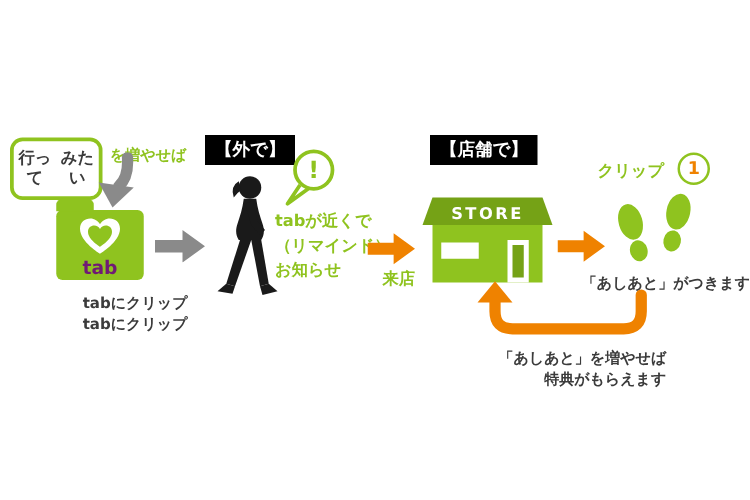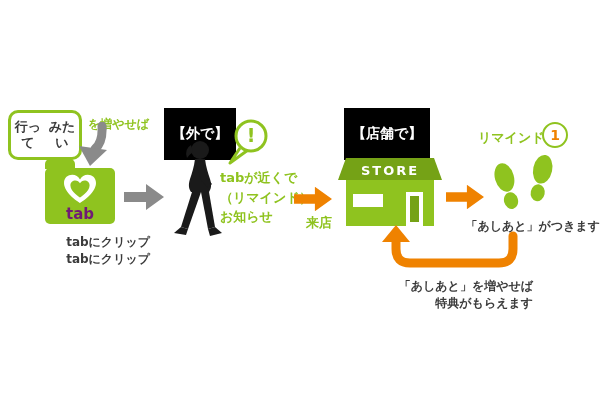--- a/index.html
+++ b/index.html
@@ -11,21 +11,21 @@
   .abs{position:absolute;}
   .bubble{border:3px solid var(--green);border-radius:10px;background:#fff;
           display:flex;flex-direction:row;align-items:center;justify-content:center;
           text-align:center;font-weight:bold;color:var(--ink);font-size:13px;line-height:1.25;}
   .label-green{color:var(--green);font-weight:bold;font-size:12px;}
   .folder{background:var(--green);border-radius:5px;display:flex;flex-direction:column;align-items:center;}
   .folder::before{content:"";position:absolute;top:-9px;left:0;width:30px;height:10px;
                   background:var(--green);border-radius:5px 5px 0 0;}
   .folder-label{color:#701a75;font-weight:bold;font-size:15px;margin-top:1px;}
   .caption{font-size:12px;font-weight:bold;color:var(--ink);text-align:right;line-height:1.4;}
-  .header-badge{background:#000;color:#fff;font-weight:bold;font-size:14px;padding:17px 8px;white-space:nowrap;}
+  .header-badge{background:#000;color:#fff;font-weight:bold;font-size:14px;padding:3px 8px;white-space:nowrap;}
   .note{color:var(--green);font-weight:bold;font-size:13px;line-height:1.5;white-space:nowrap;}
   .count-badge{width:22px;height:22px;border:2px solid var(--green);border-radius:50%;
                color:var(--orange);font-weight:bold;font-size:14px;
                display:flex;align-items:center;justify-content:center;background:#fff;}
   .visit{color:var(--green);font-weight:bold;font-size:13px;white-space:nowrap;}
 </style>
 </head>
 <body>
 
 <div class="canvas">
@@ -100,21 +100,21 @@
     <rect x="74" y="40" width="9" height="26" style="fill:var(--roof)"></rect>
     <text x="54" y="19" text-anchor="middle" style="fill:#ffffff;font-weight:bold;font-size:13px;letter-spacing:2px;">STORE</text>
   </svg>
 
   <div class="visit abs" style="left:306px;top:214px;">来店</div>
 
   <svg class="abs" style="left:446px;top:184px;" width="38" height="26" viewBox="0 0 40 26">
     <polygon points="0,8 22,8 22,0 40,13 22,26 22,18 0,18" style="fill:var(--orange)"></polygon>
   </svg>
 
-  <div class="note abs" style="left:478px;top:128px;font-size:13px;">リマインド</div>
+  <div class="note abs" style="left:478px;top:128px;font-size:13px;">クリップ</div>
 
   <div class="count-badge abs" style="left:542px;top:122px;">1</div>
 
   <svg class="abs" style="left:486px;top:150px;" width="76" height="66" viewBox="0 0 76 66">
     <g transform="rotate(-16 22 40)" style="fill:var(--green)">
       <ellipse cx="22" cy="27" rx="9.5" ry="14.5"></ellipse>
       <ellipse cx="22" cy="51" rx="7" ry="8.5"></ellipse>
     </g>
     <g transform="rotate(12 54 32)" style="fill:var(--green)">
       <ellipse cx="54" cy="19" rx="9.5" ry="14.5"></ellipse>

